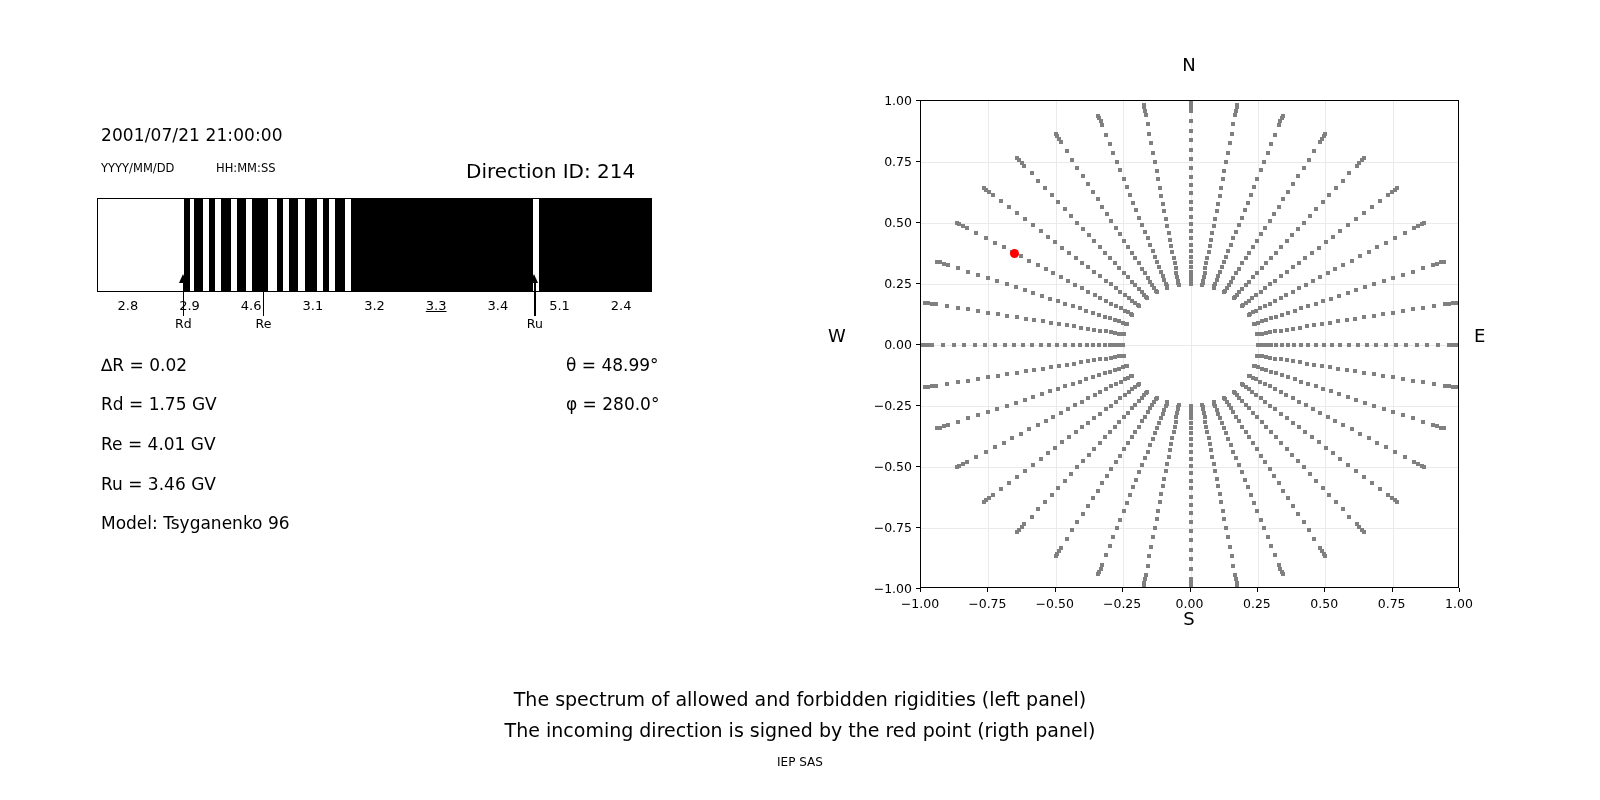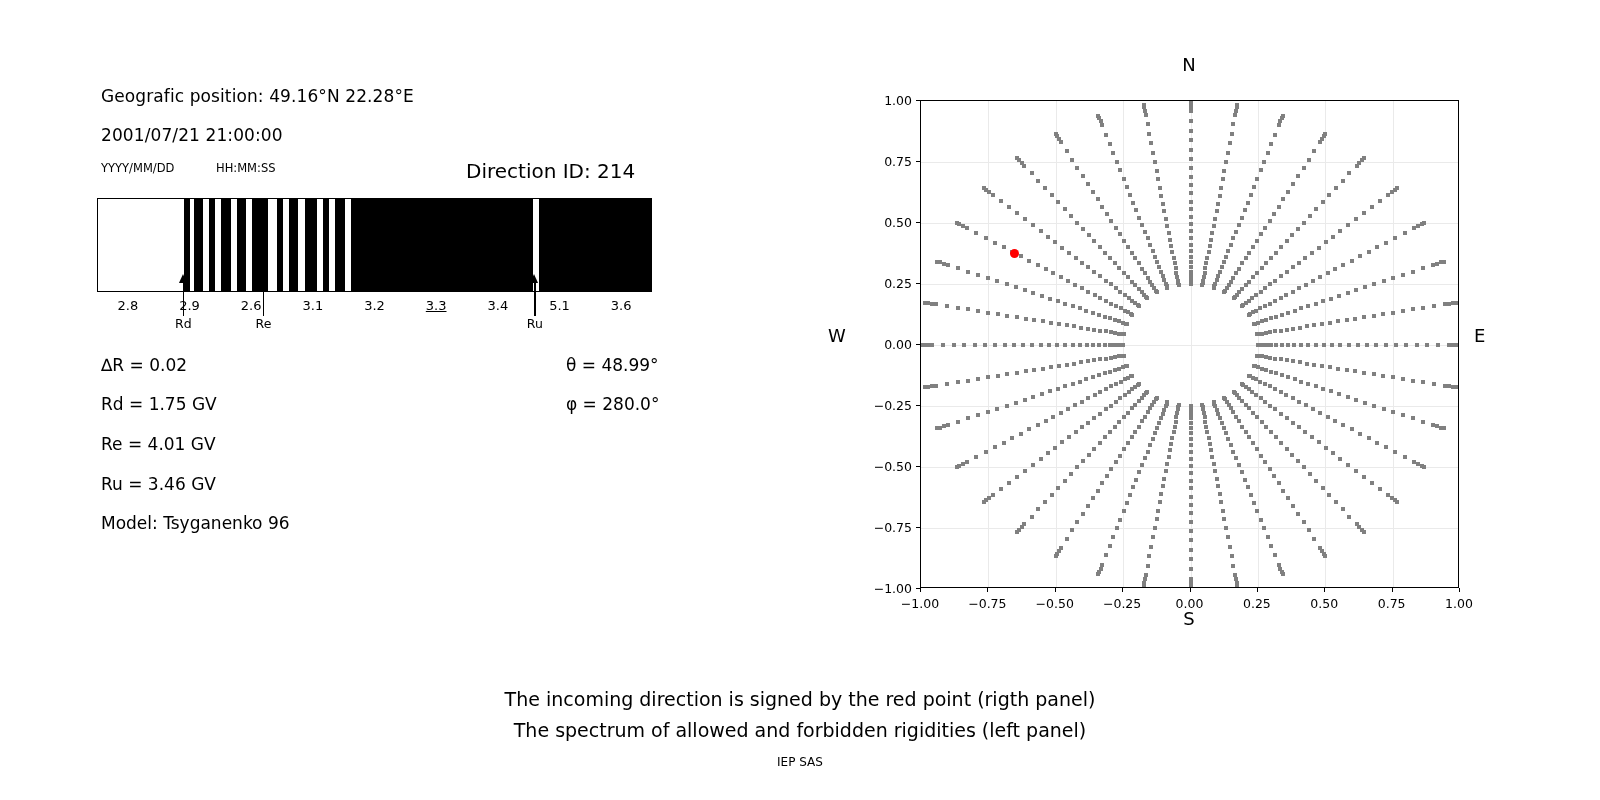--- a/index.html
+++ b/index.html
@@ -222,21 +222,20 @@
     text-align: center;
     font-size: 12px;
     color: #000;
   }
 </style>
 </head>
 <body>
 
 <div id="left-panel">
 
-  <div class="info-line" id="geo-position">Geografic position: 49.16°N 22.28°E</div>
 
   <div class="info-line" id="datetime">2001/07/21 21:00:00</div>
 
   <div class="format-hint" id="fmt-date">YYYY/MM/DD</div>
 
   <div class="format-hint" id="fmt-time">HH:MM:SS</div>
 
   <div id="direction-id">Direction ID: 214</div>
 
   <div id="spectrum-box">
@@ -251,27 +250,27 @@
       <div class="bar" style="left: 206.583px; width: 12.3333px; background: rgb(0, 0, 0);"></div>
       <div class="bar" style="left: 225.083px; width: 6.16667px; background: rgb(0, 0, 0);"></div>
       <div class="bar" style="left: 237.417px; width: 9.25px; background: rgb(0, 0, 0);"></div>
       <div class="bar" style="left: 252.833px; width: 181.917px; background: rgb(0, 0, 0);"></div>
       <div class="bar" style="left: 440.917px; width: 114.083px; background: rgb(0, 0, 0);"></div>
     </div>
 
   <div id="spectrum-axis">
       <div class="x-tick-label" style="left: 30.8333px;">2.8</div>
       <div class="x-tick-label" style="left: 92.5px;">2.9</div>
-      <div class="x-tick-label" style="left: 154.167px;">2.6</div>
+      <div class="x-tick-label" style="left: 154.167px;">4.6</div>
       <div class="x-tick-label" style="left: 215.833px;">3.1</div>
       <div class="x-tick-label" style="left: 277.5px;">3.2</div>
       <div class="x-tick-label" style="left: 339.167px; text-decoration: underline;">3.3</div>
       <div class="x-tick-label" style="left: 400.833px;">3.4</div>
       <div class="x-tick-label" style="left: 462.5px;">5.1</div>
-      <div class="x-tick-label" style="left: 524.167px;">3.6</div>
+      <div class="x-tick-label" style="left: 524.167px;">2.4</div>
       <div class="marker" style="left: 86.3333px;">
         <div class="head"></div>
         <div class="shaft"></div>
         <div class="mlabel">Rd</div>
       </div>
       <div class="marker" style="left: 166.5px;">
         <div class="head"></div>
         <div class="shaft"></div>
         <div class="mlabel">Re</div>
       </div>
@@ -1393,17 +1392,17 @@
       <div class="xtick" style="left: 504.25px; top: 556px;">0.50</div>
       <div class="xtick-mark" style="left: 504.25px; top: 548px;"></div>
       <div class="xtick" style="left: 571.625px; top: 556px;">0.75</div>
       <div class="xtick-mark" style="left: 571.625px; top: 548px;"></div>
       <div class="xtick" style="left: 639px; top: 556px;">1.00</div>
       <div class="xtick-mark" style="left: 639px; top: 548px;"></div>
     </div>
 </div>
 
 <div id="caption">
+  <div class="caption-line">The spectrum of allowed and forbidden rigidities (left panel)</div>
   <div class="caption-line">The incoming direction is signed by the red point (rigth panel)</div>
-  <div class="caption-line">The spectrum of allowed and forbidden rigidities (left panel)</div>
 </div>
 
 <div id="footer">IEP SAS</div>
 
 </body></html>

